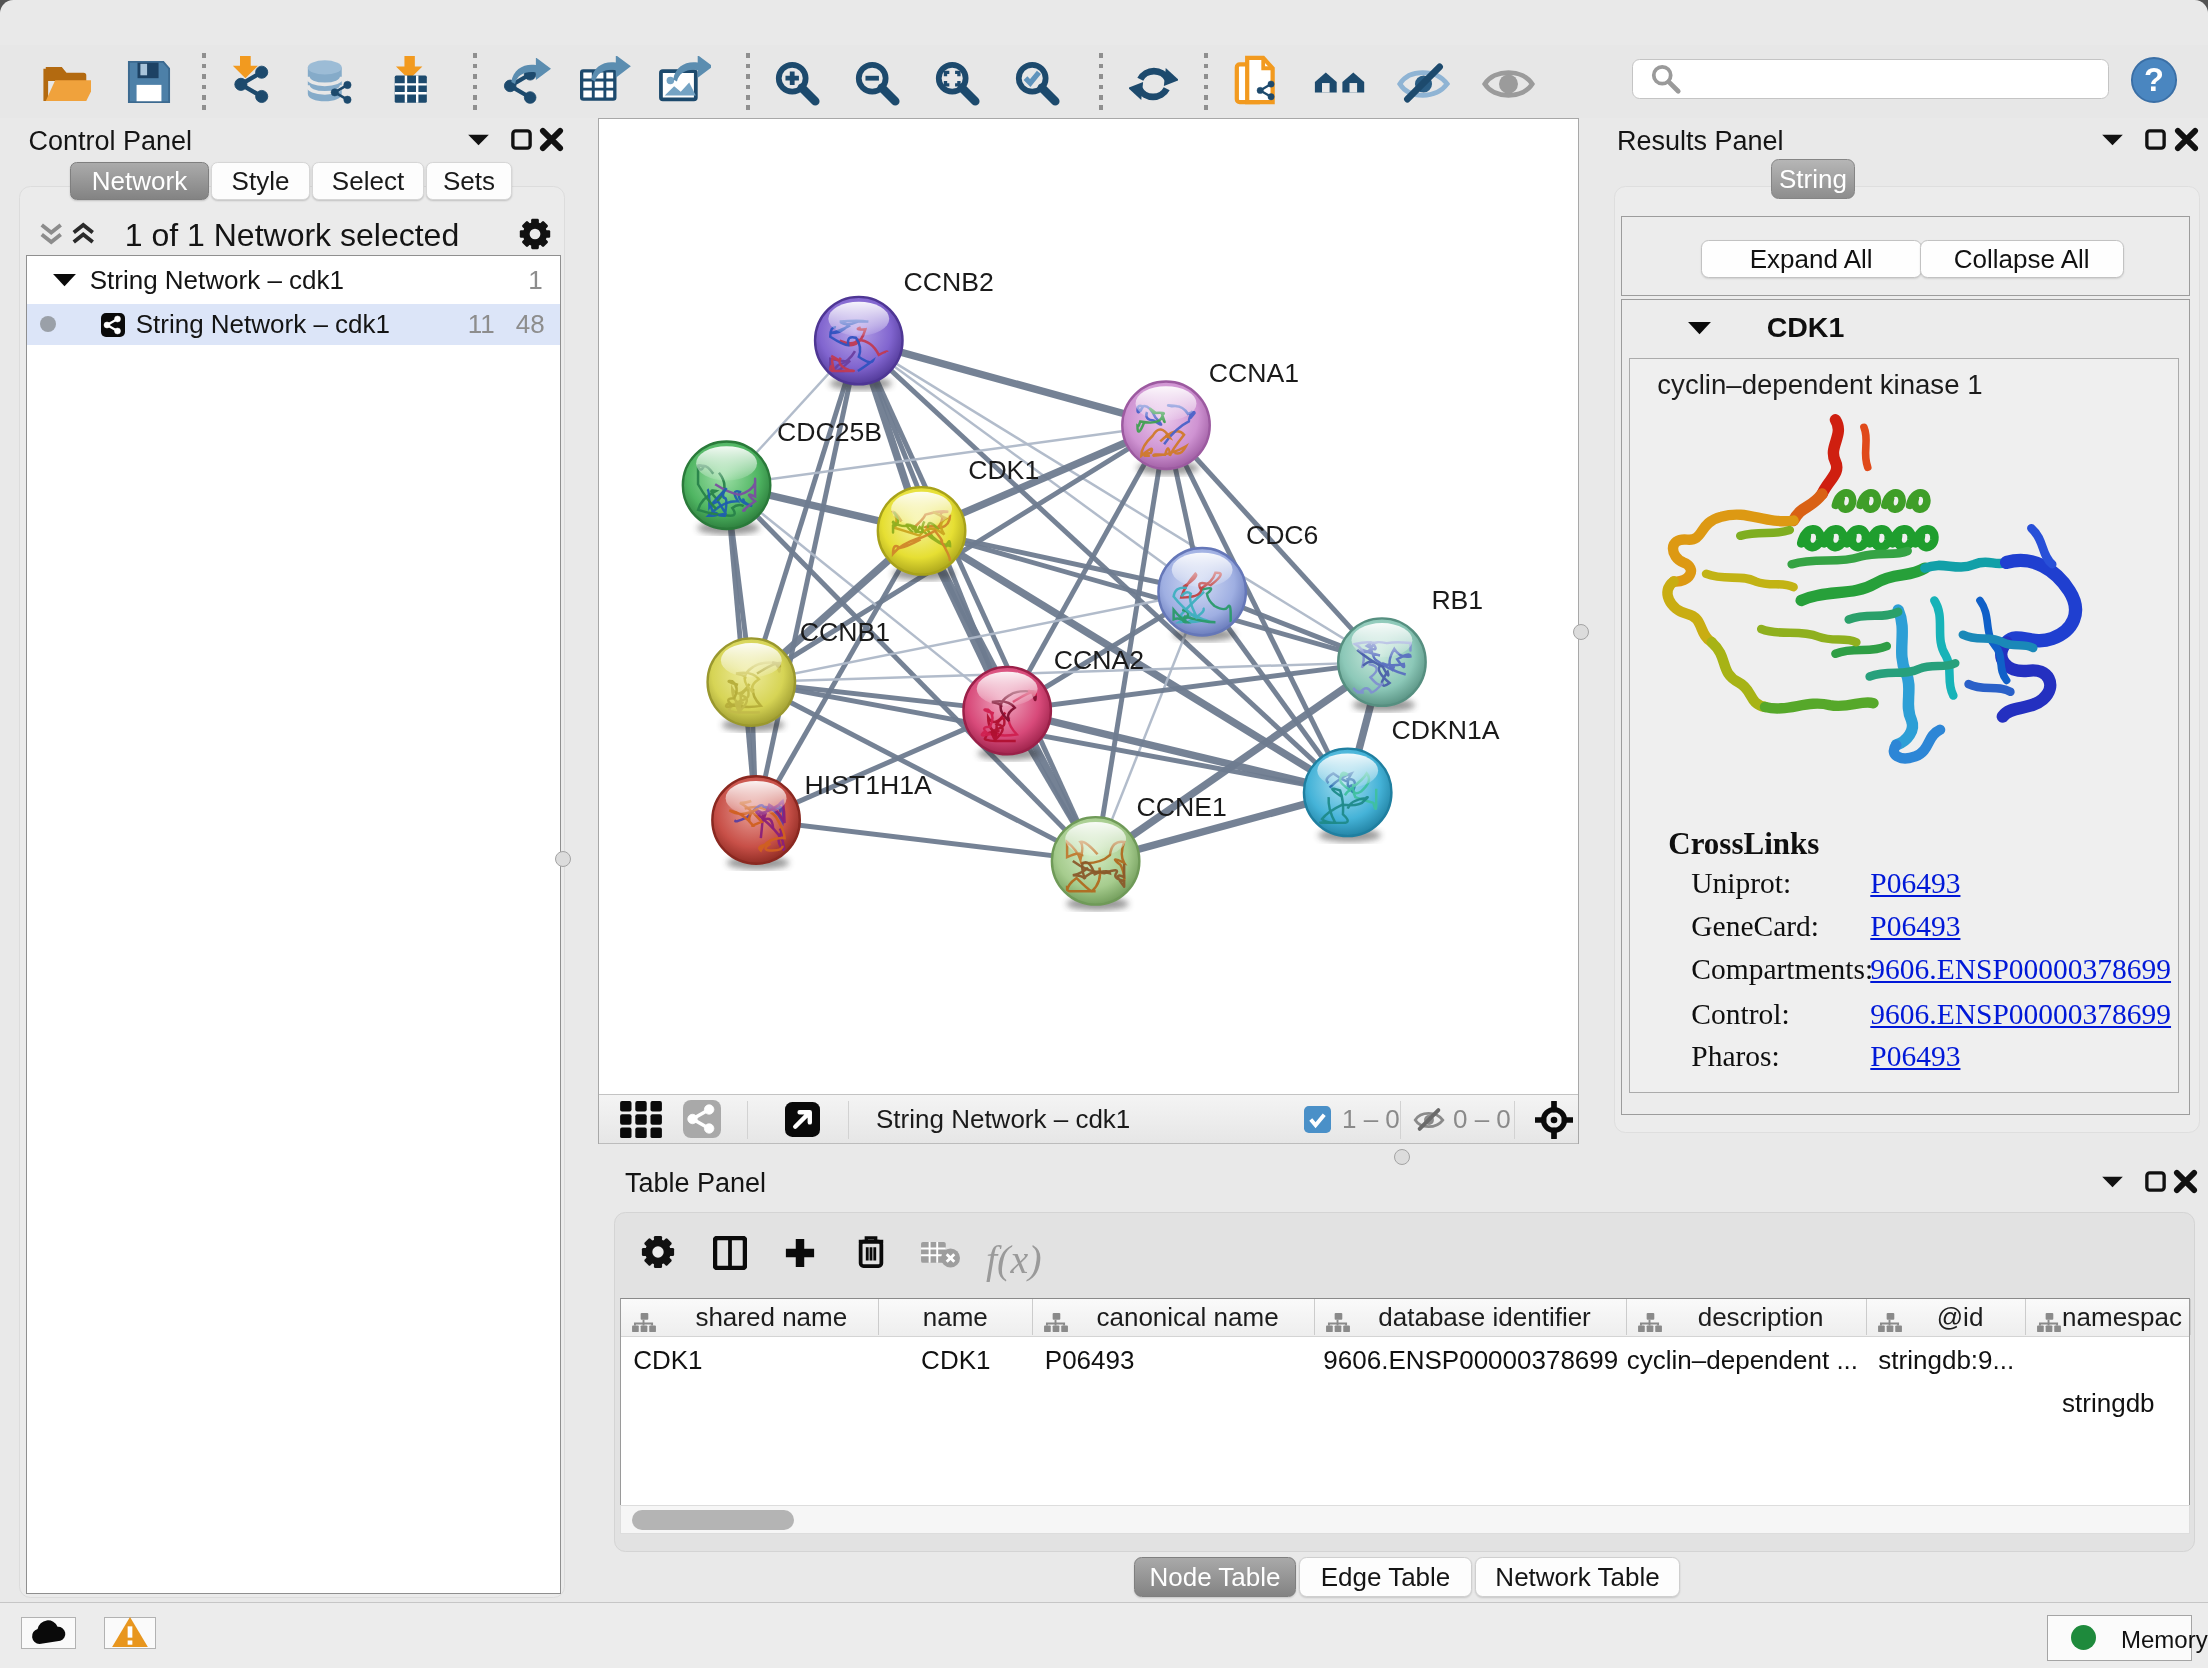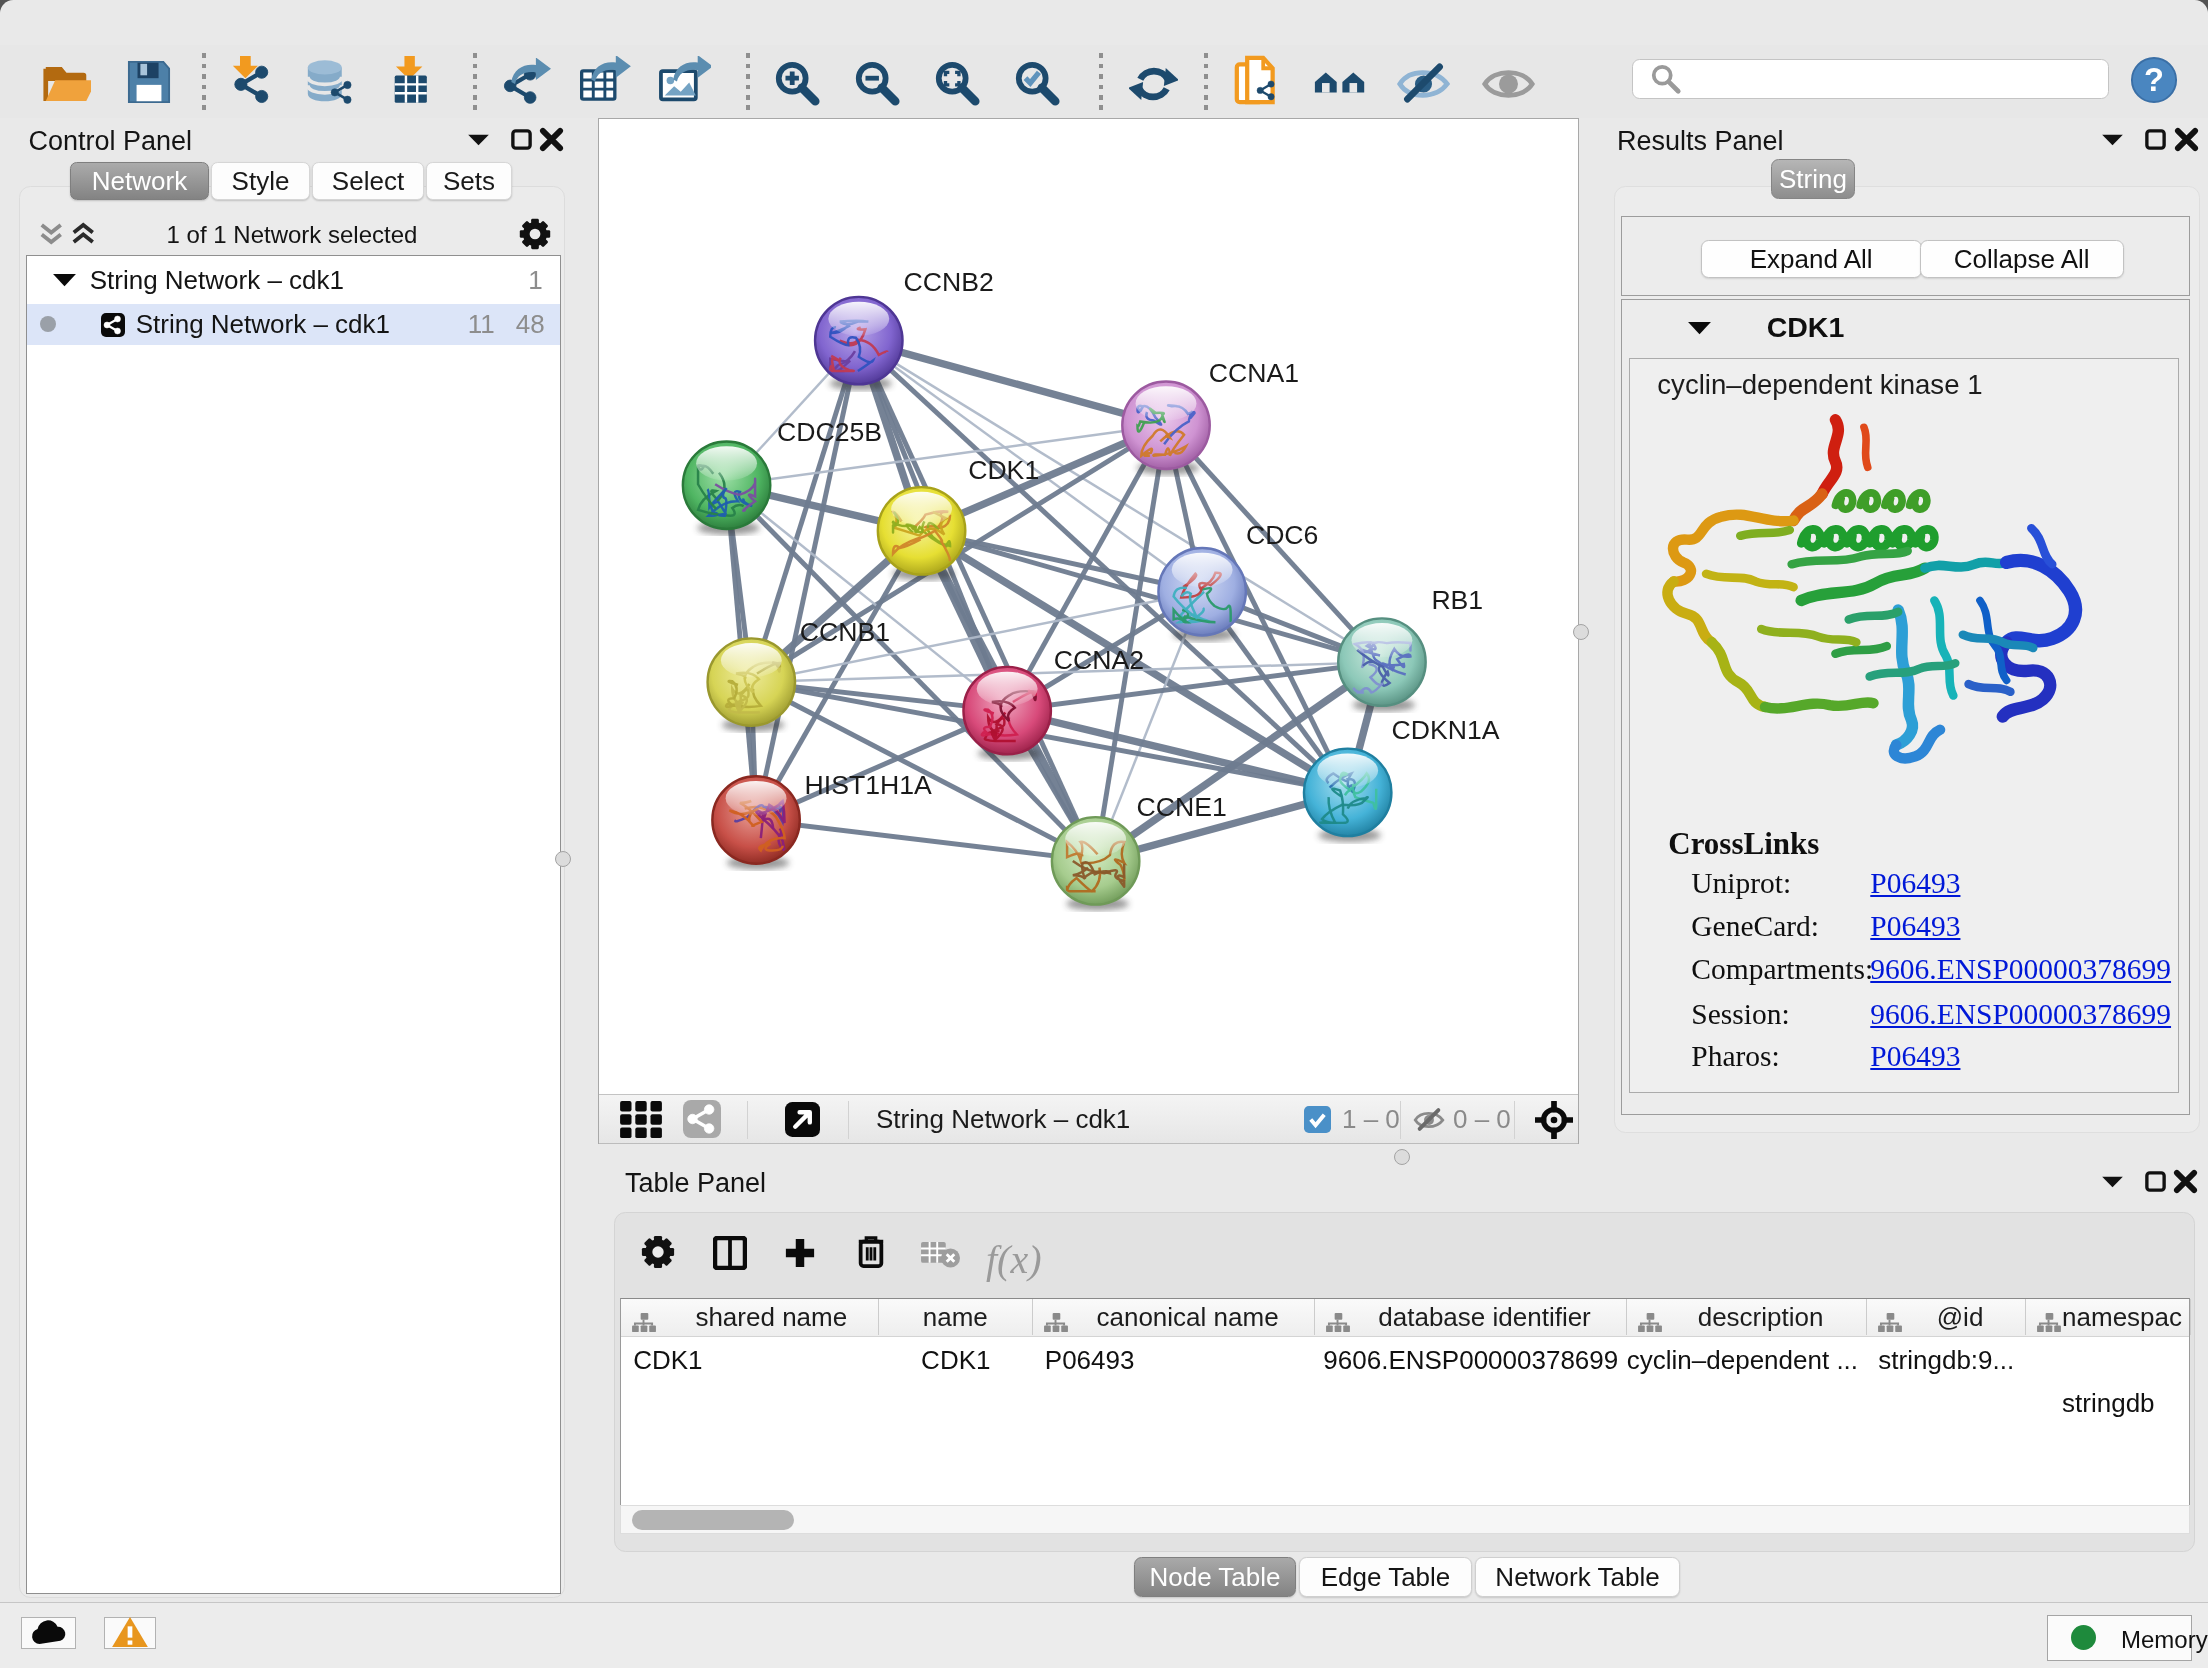--- a/index.html
+++ b/index.html
@@ -14,21 +14,21 @@
 .tbsep{position:absolute;top:7.6px;height:57px;width:3.8px;background:repeating-linear-gradient(#8f8f8f 0 4.8px,rgba(0,0,0,0) 4.8px 10.5px);}
 #searchbox{position:absolute;left:1632px;top:14.3px;width:477px;height:40px;background:#fff;border:1.9px solid #c4c4c4;border-radius:7.6px;}
 
 .ptitle{position:absolute;font-size:27px;color:#141414;}
 .pico{position:absolute;line-height:0;font-size:0;}
 
 #cpanel{position:absolute;left:0;top:118px;width:571px;height:1483px;background:#e9e9e9;}
 .tabbtn{position:absolute;top:44px;z-index:4;height:38px;border-radius:6.7px;font-size:26px;text-align:center;background:#fdfdfd;color:#1a1a1a;border:1px solid #d6d6d6;box-shadow:0 1px 1.9px rgba(0,0,0,.18);}
 .tabsel{background:linear-gradient(#ababab,#838383);color:#fff;border:1px solid #7f7f7f;}
 #cpbox{position:absolute;left:19px;top:68px;width:546px;height:1412px;background:#ebebeb;border-radius:11.4px;border:1px solid #dcdcdc;}
-#cprow{position:absolute;left:0;top:25px;width:100%;height:46px;font-size:24px;color:#141414;text-align:center;line-height:46px;}
+#cprow{position:absolute;left:0;top:25px;width:100%;height:46px;font-size:32px;color:#141414;text-align:center;line-height:46px;}
 #cplist{position:absolute;left:5.7px;top:68px;width:535px;height:1339px;background:#fff;border:1.9px solid #8f8f8f;}
 .lrow{position:absolute;left:0;width:100%;height:48px;font-size:26px;color:#141414;line-height:48px;}
 .sel{background:#dce5f8;height:41px;line-height:41px;}
 .gnum{position:absolute;color:#8d8d8d;}
 
 #netview{position:absolute;left:598px;top:118px;width:981px;height:1026px;background:#fff;border:1px solid #a8a8a8;border-bottom:none;}
 #nettb{position:absolute;left:0px;bottom:0px;width:979px;height:50px;background:linear-gradient(#f4f4f4,#e6e6e6);border-top:1.9px solid #c3c3c3;border-bottom:1.9px solid #bcbcbc;}
 .nvsep{position:absolute;top:5.7px;height:38px;width:0;border-left:1.9px solid #d2d2d2;}
 
 #rpanel{position:absolute;left:1582px;top:118px;width:627px;height:1018px;}
@@ -691,21 +691,21 @@
                   <path d="M196 96 c4 -18 20 -16 18 -3 c-2 11 -16 9 -12 -4 M222 96 c4 -18 20 -16 18 -3 c-2 11 -16 9 -12 -4 M248 96 c4 -18 20 -16 18 -3 c-2 11 -16 9 -12 -4 M274 96 c4 -18 20 -16 18 -3 c-2 11 -16 9 -12 -4" stroke="#3f9e28" stroke-width="8"></path>
                 </g>
               </svg></div>
             <div class="crl serif" style="left:38px;top:457px;font-weight:bold;font-size:31px;">CrossLinks</div>
             <div class="crl serif" style="left:61px;top:498px;">Uniprot:</div>
             <div class="crv serif" style="left:240px;top:498px;">P06493</div>
             <div class="crl serif" style="left:61px;top:541px;">GeneCard:</div>
             <div class="crv serif" style="left:240px;top:541px;">P06493</div>
             <div class="crl serif" style="left:61px;top:584px;">Compartments:</div>
             <div class="crv serif" style="left:240px;top:584px;">9606.ENSP00000378699</div>
-            <div class="crl serif" style="left:61px;top:629px;">Session:</div>
+            <div class="crl serif" style="left:61px;top:629px;">Control:</div>
             <div class="crv serif" style="left:240px;top:629px;">9606.ENSP00000378699</div>
             <div class="crl serif" style="left:61px;top:671px;">Pharos:</div>
             <div class="crv serif" style="left:240px;top:671px;">P06493</div>
           </div>
         </div>
       </div>
     </div>
     <div id="tpanel">
       <div class="ptitle" style="left:26px;top:24px;">Table Panel</div>
       <div class="pico" style="left:1501px;top:30px;"><svg width="25" height="15" viewBox="0 0 26 16">

